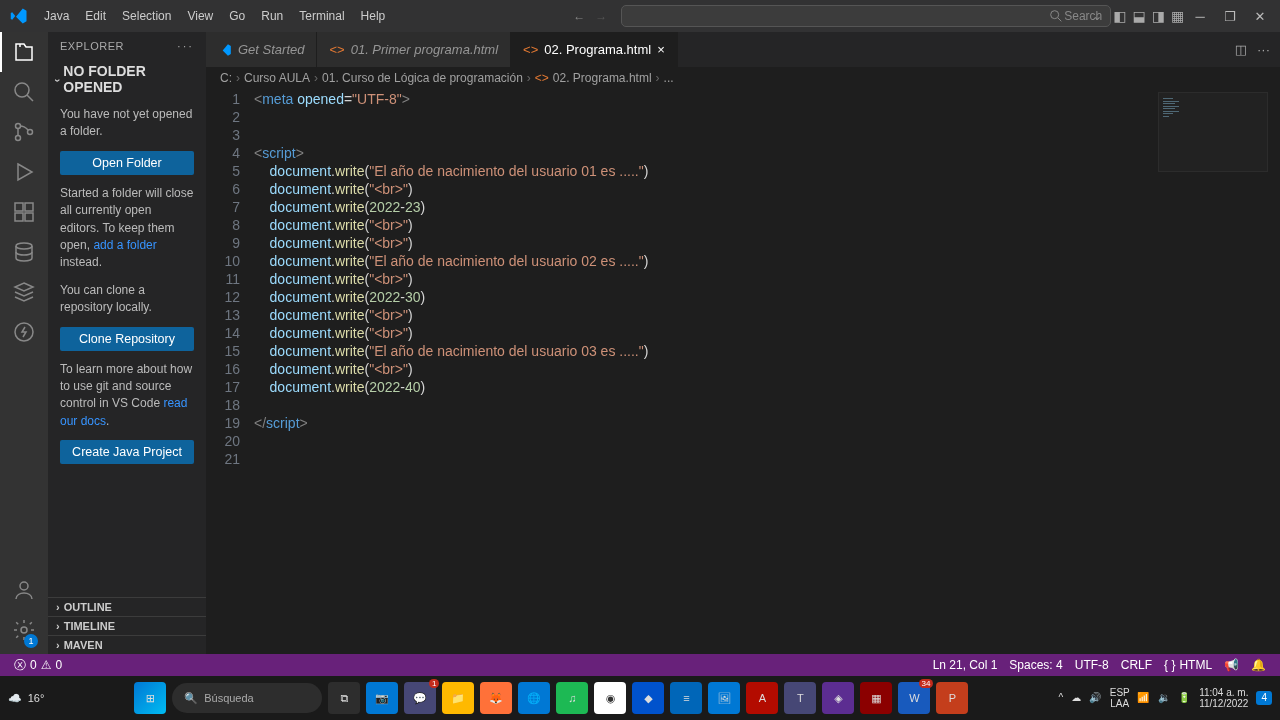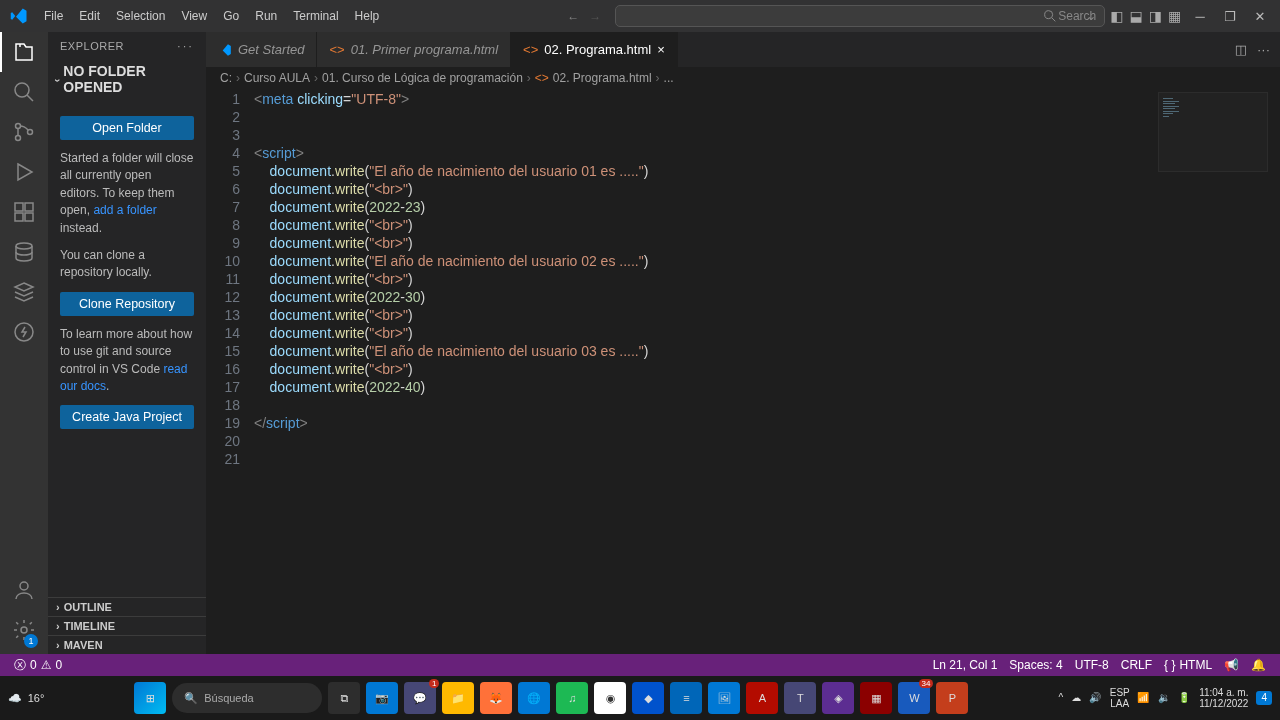--- a/index.html
+++ b/index.html
@@ -62,21 +62,21 @@
 .list-rows { display:flex; flex-direction:column; }
 </style>
 </head>
 <body>
 
 <div class="topbar">
   <svg class="vs-logo" viewBox="0 0 24 24">
       <path fill="#0098ff" d="M17 2l5 3v14l-5 3-9-9 9-11zM3 7l4 5-4 5-2-1V8l2-1z"></path>
     </svg>
   <div class="menus">
-    <span>File</span>
+    <span>Java</span>
     <span>Edit</span>
     <span>Selection</span>
     <span>View</span>
     <span>Go</span>
     <span>Run</span>
     <span>Terminal</span>
     <span>Help</span>
   </div>
   <div class="nav-arrows">
     <span>←</span>
@@ -160,20 +160,21 @@
   <div class="sidebar">
     <div class="sb-head">
         <span>EXPLORER</span>
         <span class="dots">···</span>
       </div>
     <div class="sb-section">
         <span class="chev-ic"></span>
         <span>NO FOLDER OPENED</span>
       </div>
     <div class="sb-body">
+      <p>You have not yet opened a folder.</p>
       <div style="padding:10px 0"><button class="btn">Open Folder</button></div>
       <p><span>Started a folder will close all currently open editors. To keep them open, </span><span class="link">add a folder</span><span> instead.</span></p>
       <p style="margin-top:10px">You can clone a repository locally.</p>
       <div style="padding:10px 0"><button class="btn">Clone Repository</button></div>
       <p><span>To learn more about how to use git and source control in VS Code </span><span class="link">read our docs</span><span>.</span></p>
       <div style="padding:10px 0"><button class="btn">Create Java Project</button></div>
     </div>
     <div style="margin-top:auto">
       <div class="sb-collapse">
           <span>›</span>
@@ -242,21 +243,21 @@
           <div>14</div>
           <div>15</div>
           <div>16</div>
           <div>17</div>
           <div>18</div>
           <div>19</div>
           <div>20</div>
           <div>21</div>
       </div>
       <div class="codebody list-rows">
-<div><span class="t-tag">&lt;</span><span class="t-el">meta</span> <span class="t-attr">clicking</span><span class="t-op">=</span><span class="t-str">"UTF-8"</span><span class="t-tag">&gt;</span></div>
+<div><span class="t-tag">&lt;</span><span class="t-el">meta</span> <span class="t-attr">opened</span><span class="t-op">=</span><span class="t-str">"UTF-8"</span><span class="t-tag">&gt;</span></div>
 <div> </div>
 <div> </div>
 <div><span class="t-tag">&lt;</span><span class="t-el">script</span><span class="t-tag">&gt;</span></div>
 <div>    <span class="t-obj">document</span>.<span class="t-fn">write</span>(<span class="t-str">"El año de nacimiento del usuario 01 es ....."</span>)</div>
 <div>    <span class="t-obj">document</span>.<span class="t-fn">write</span>(<span class="t-str">"&lt;br&gt;"</span>)</div>
 <div>    <span class="t-obj">document</span>.<span class="t-fn">write</span>(<span class="t-num">2022</span><span class="t-op">-</span><span class="t-num">23</span>)</div>
 <div>    <span class="t-obj">document</span>.<span class="t-fn">write</span>(<span class="t-str">"&lt;br&gt;"</span>)</div>
 <div>    <span class="t-obj">document</span>.<span class="t-fn">write</span>(<span class="t-str">"&lt;br&gt;"</span>)</div>
 <div>    <span class="t-obj">document</span>.<span class="t-fn">write</span>(<span class="t-str">"El año de nacimiento del usuario 02 es ....."</span>)</div>
 <div>    <span class="t-obj">document</span>.<span class="t-fn">write</span>(<span class="t-str">"&lt;br&gt;"</span>)</div>

